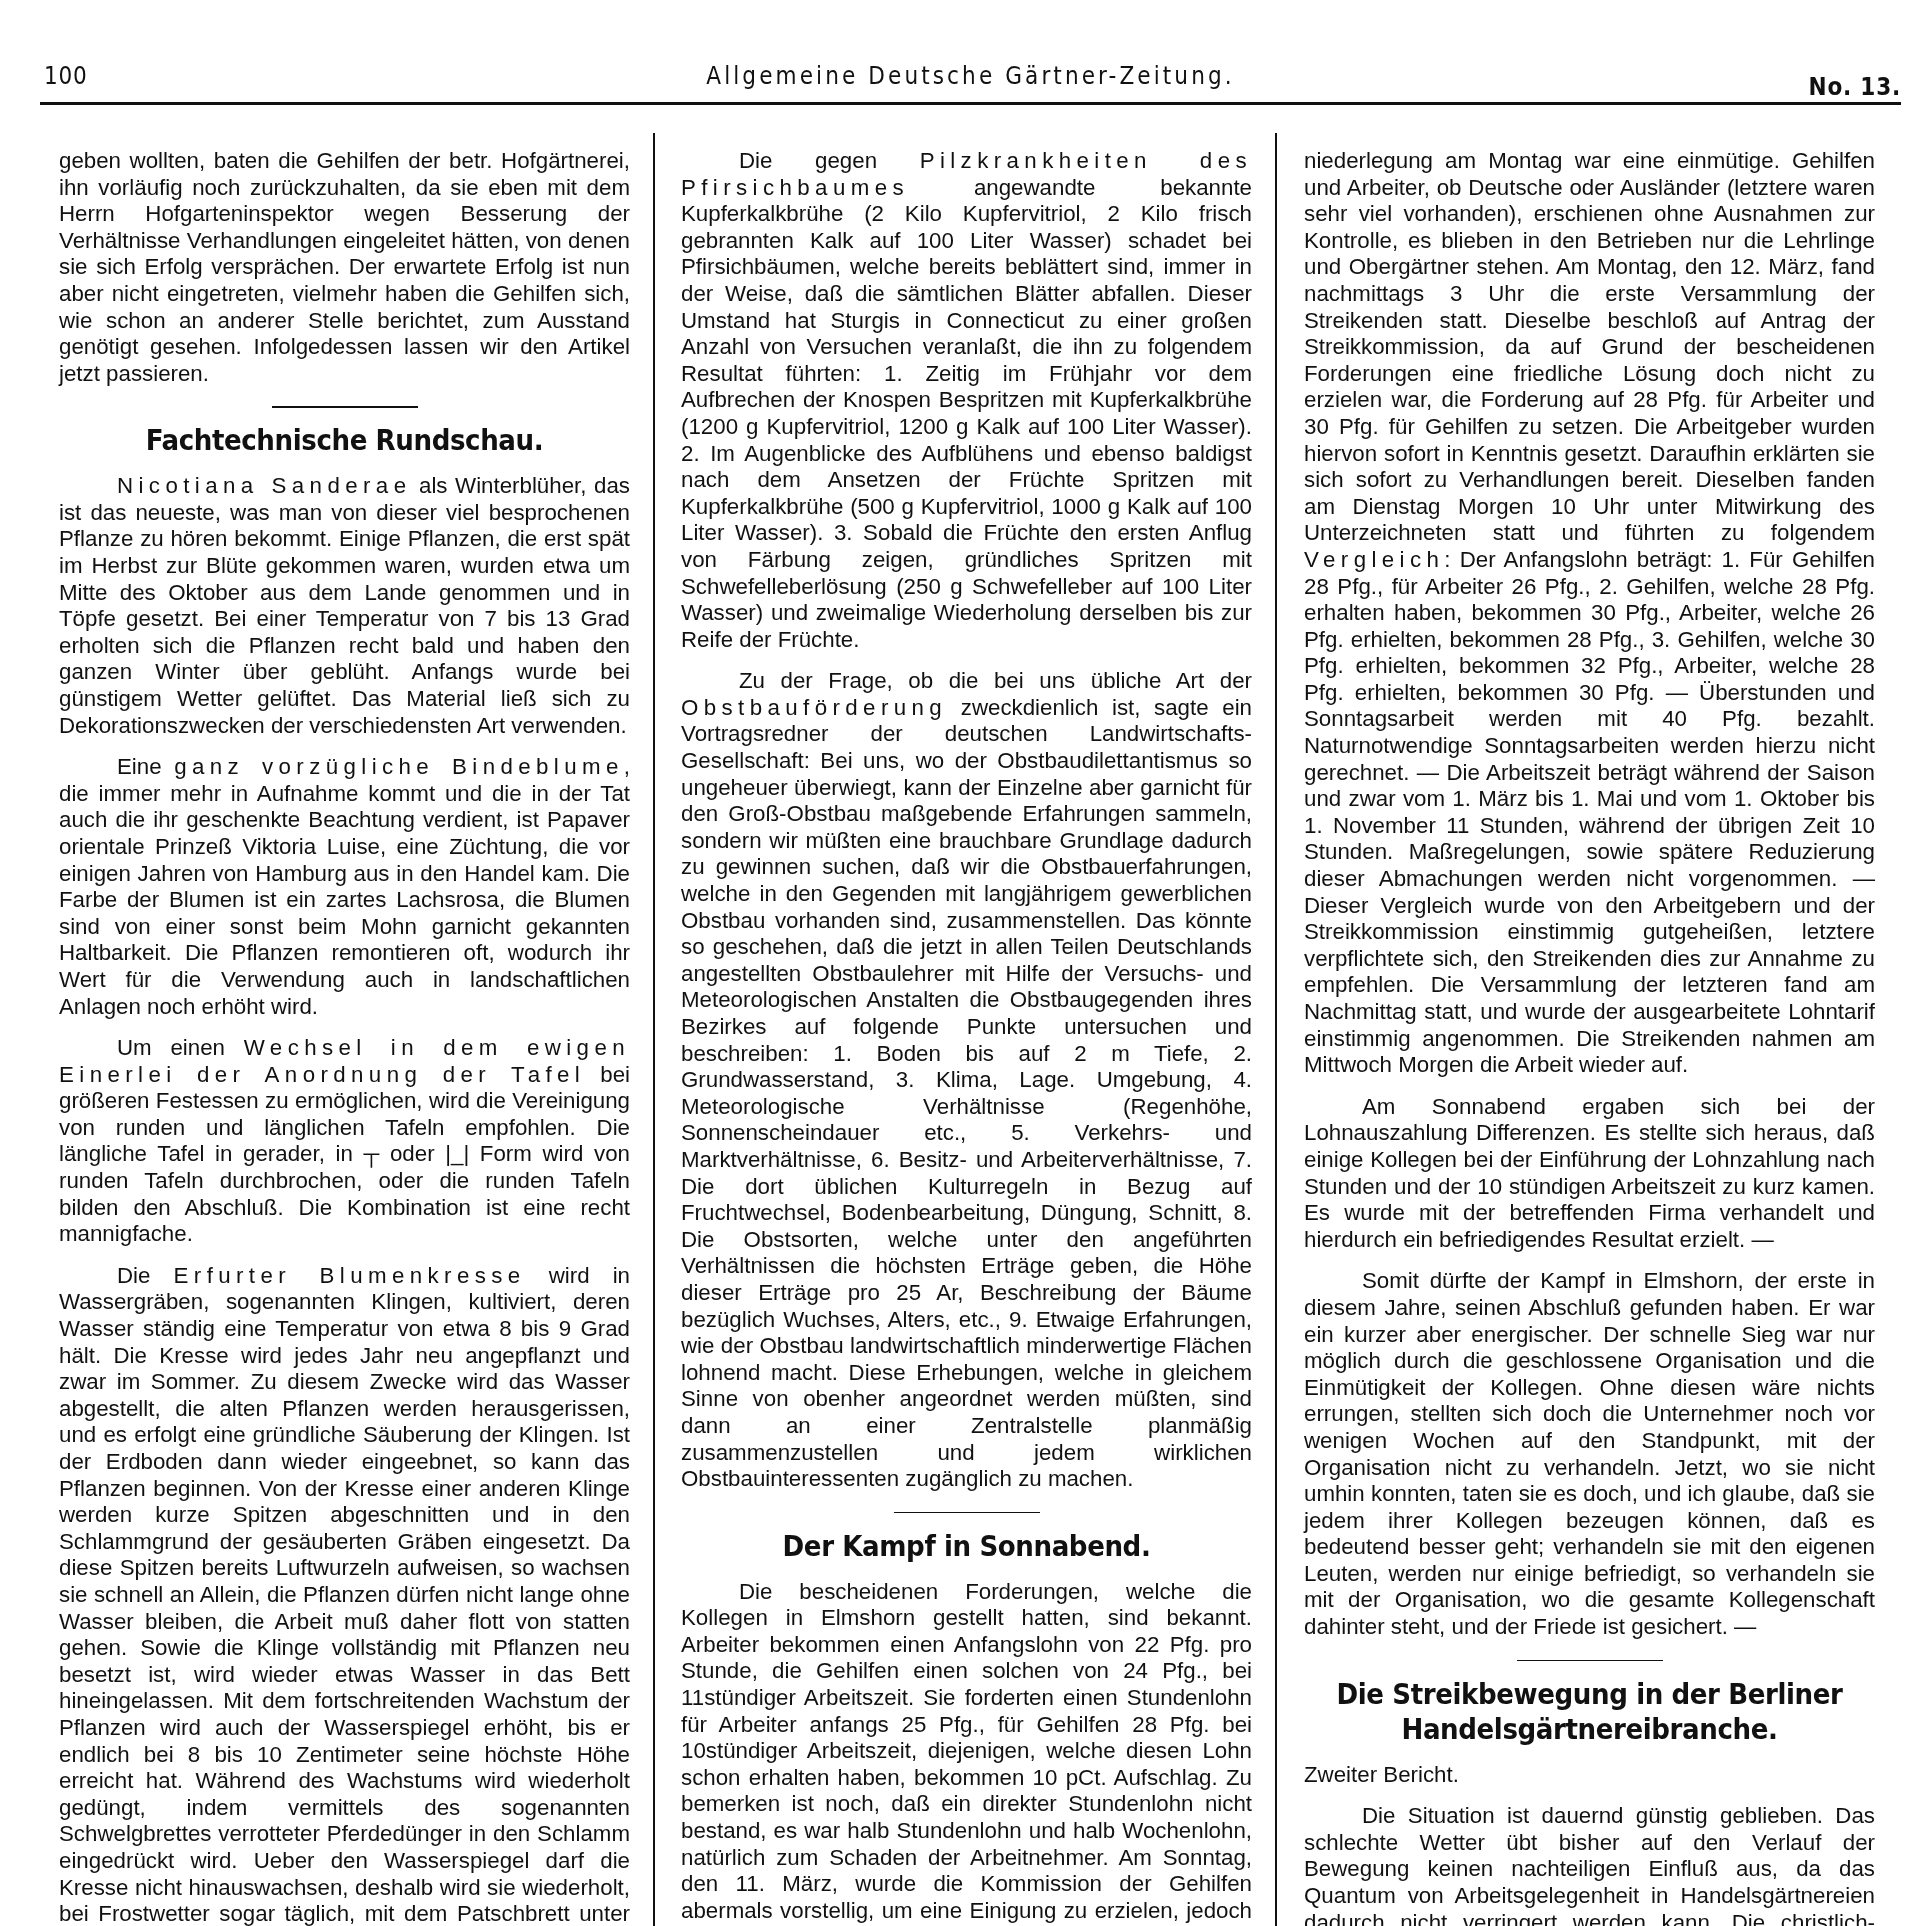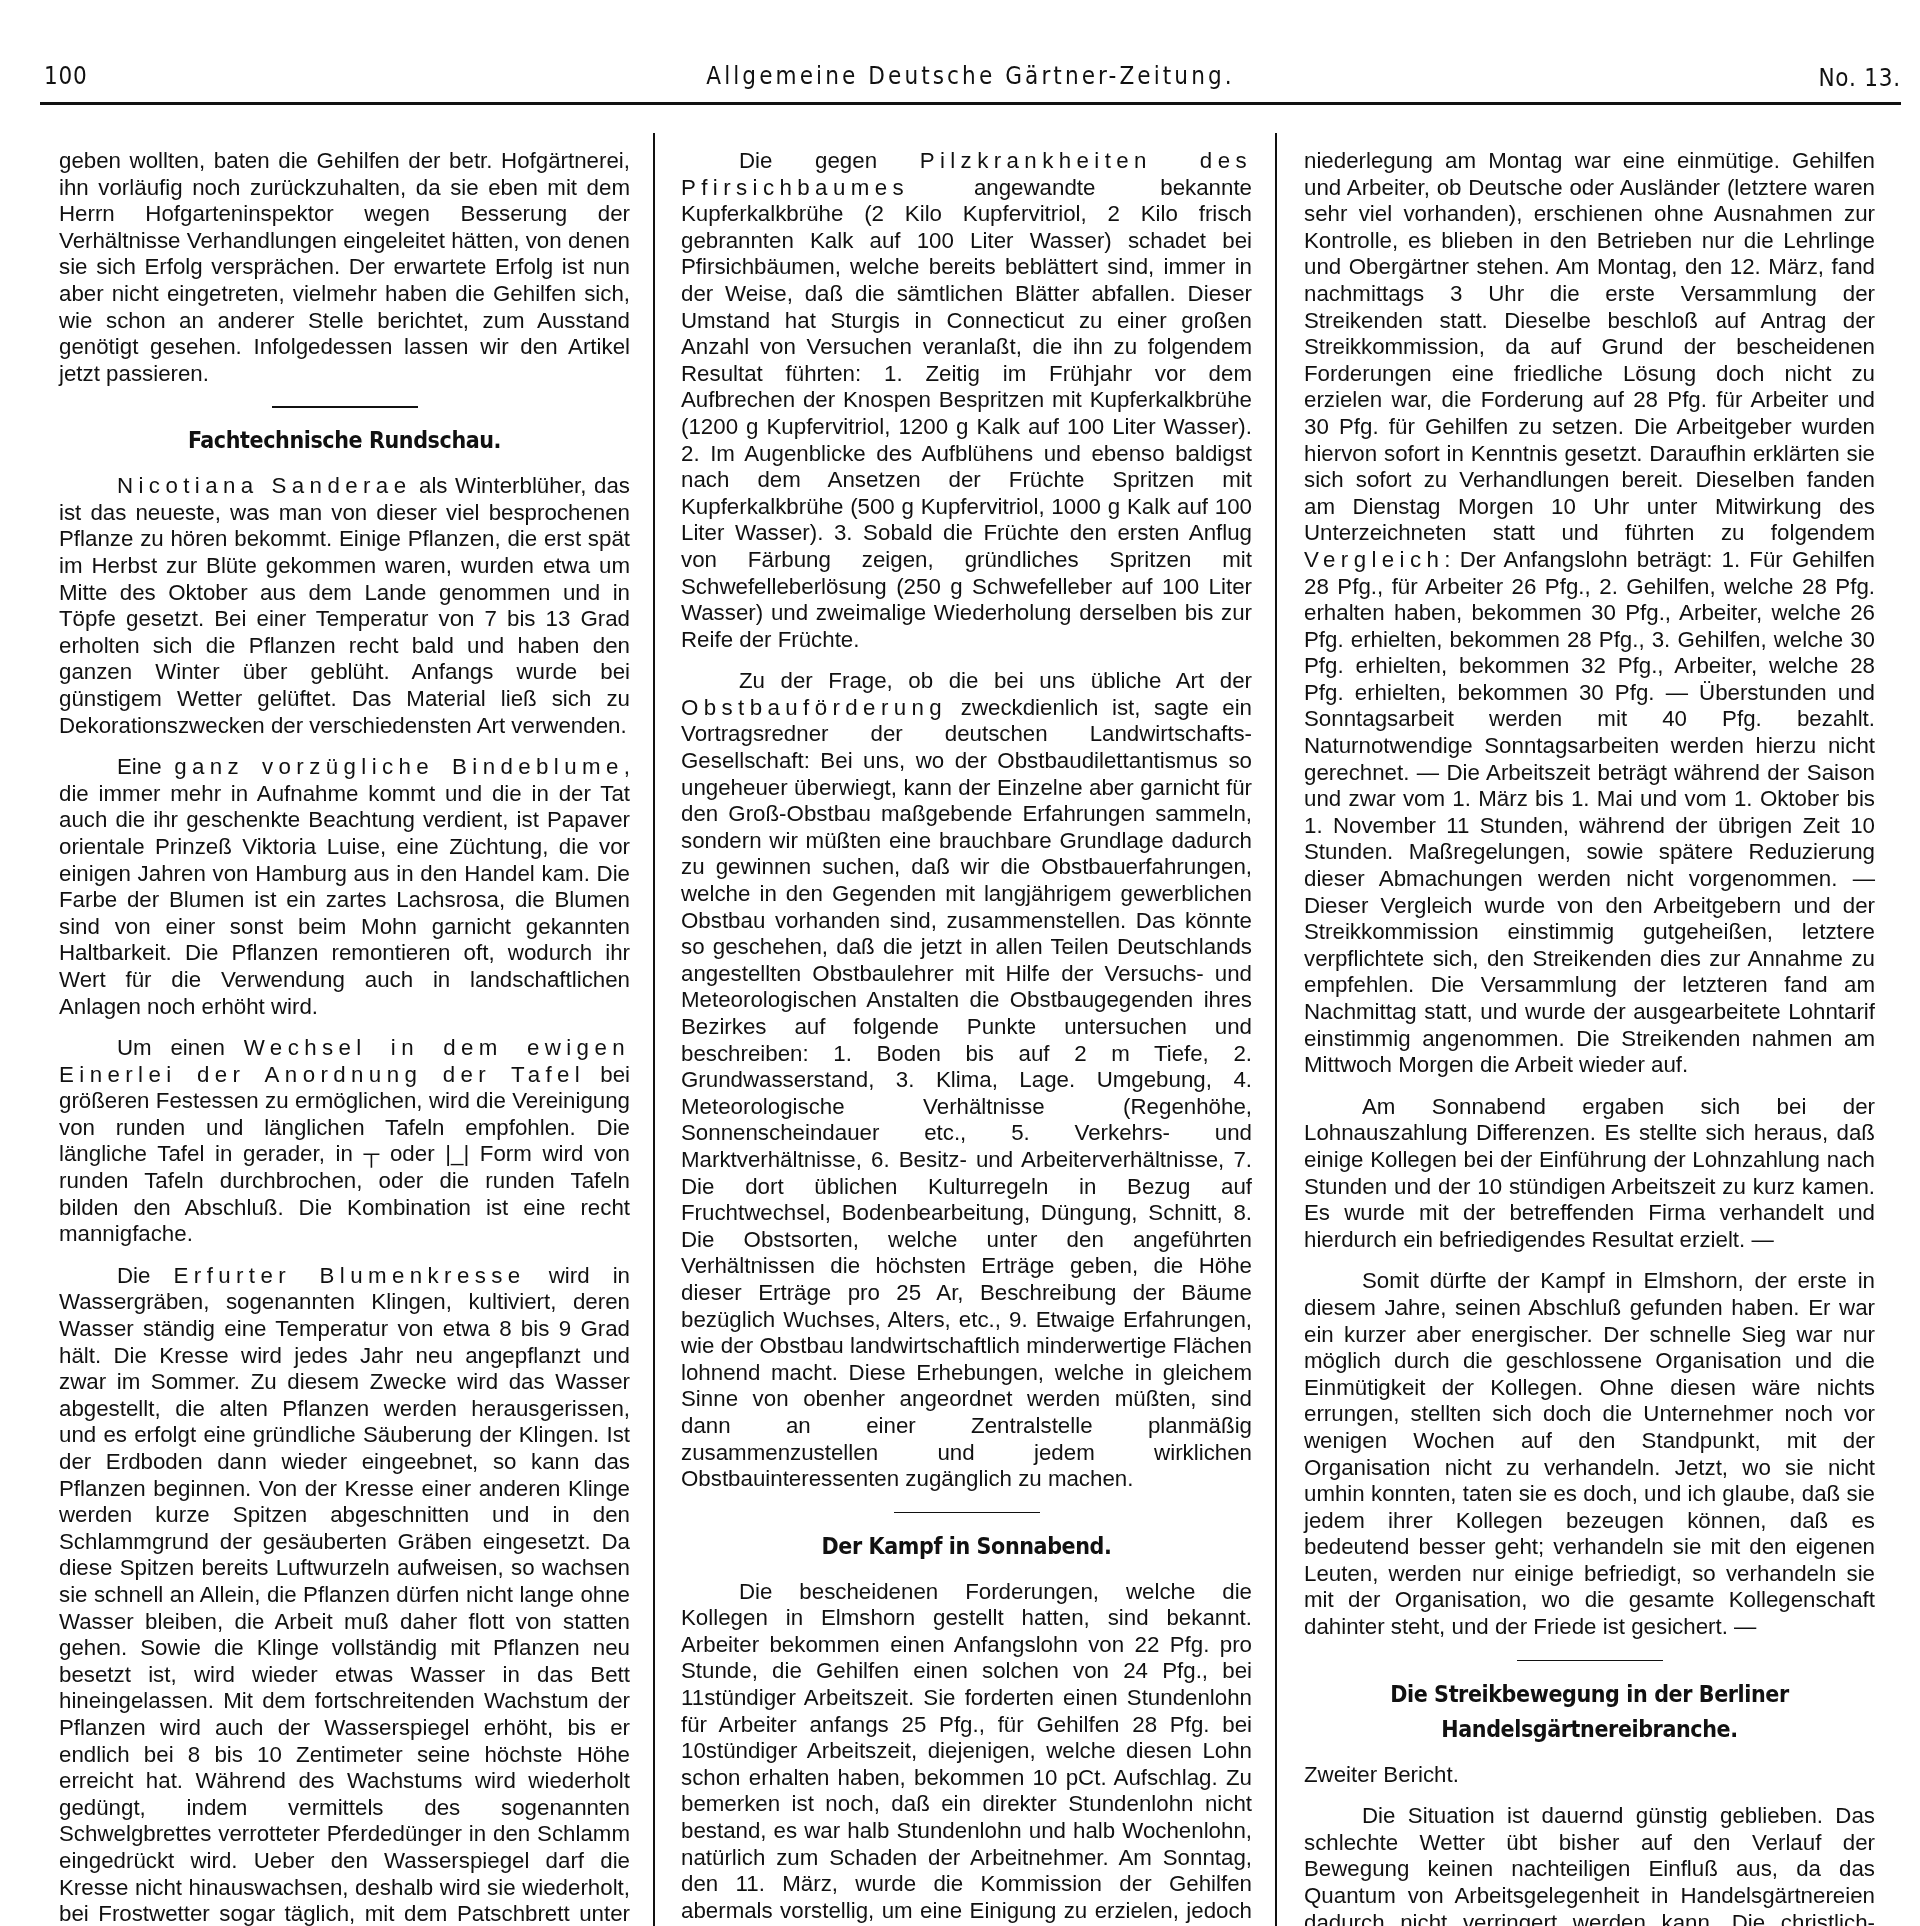--- a/index.html
+++ b/index.html
@@ -8,39 +8,39 @@
     font-family: "Liberation Sans Narrow", "Liberation Sans", sans-serif;
     color: #111111;
   }
   .header {
     position: absolute; left: 40px; top: 58px; width: 1861px; height: 42px;
     font-family: "DejaVu Sans Condensed", "DejaVu Sans", sans-serif;
     font-size: 24px; letter-spacing: 0.8px;
   }
   .header .pnum { position: absolute; left: 3.9px; top: 3.9px; }
   .header .ptitle { position: absolute; left: 0; width: 100%; top: 3.9px; text-align: center; letter-spacing: 3.1px; }
-  .header .pno { position: absolute; right: 0; top: 6px; }
+  .header .pno { position: absolute; right: 0; top: 15px; font-weight: bold; }
   .rule-top { position: absolute; left: 40px; top: 102px; width: 1861px; height: 2.7px; background: #111; }
   .col {
     position: absolute; top: 133px; width: 601px;
     font-size: 22.3px; line-height: 26.6px;
     text-align: justify; transform-origin: top left;
     font-stretch: condensed;
   }
   .col p { margin: 15px; text-indent: 58px; hyphens: auto; }
   .col p.noindent { text-indent: 0; }
   .c1 { left: 44px; }
   .c2 { left: 666px; }
   .c3 { left: 1289px; }
   .vrule { position: absolute; top: 133px; width: 1.5px; background: #111; height: 2489px; }
   .v1 { left: 653px; }
   .v2 { left: 1275px; }
   h2 {
     font-family: "DejaVu Sans", sans-serif; font-weight: bold;
-    font-size: 23px; line-height: 35px; text-align: center; margin: 7.7px 0 11.6px 0;
+    font-size: 29px; line-height: 35px; text-align: center; margin: 7.7px 0 11.6px 0;
     letter-spacing: -0.4px;
   }
   .sep { width: 146px; height: 1.5px; background: #111; margin: 19px auto 15.4px auto; }
   .spaced { letter-spacing: 5.4px; }
   .subhead { text-align: left; text-indent: 0 !important; }
 </style>
 </head>
 <body>
 
 <div class="header">

